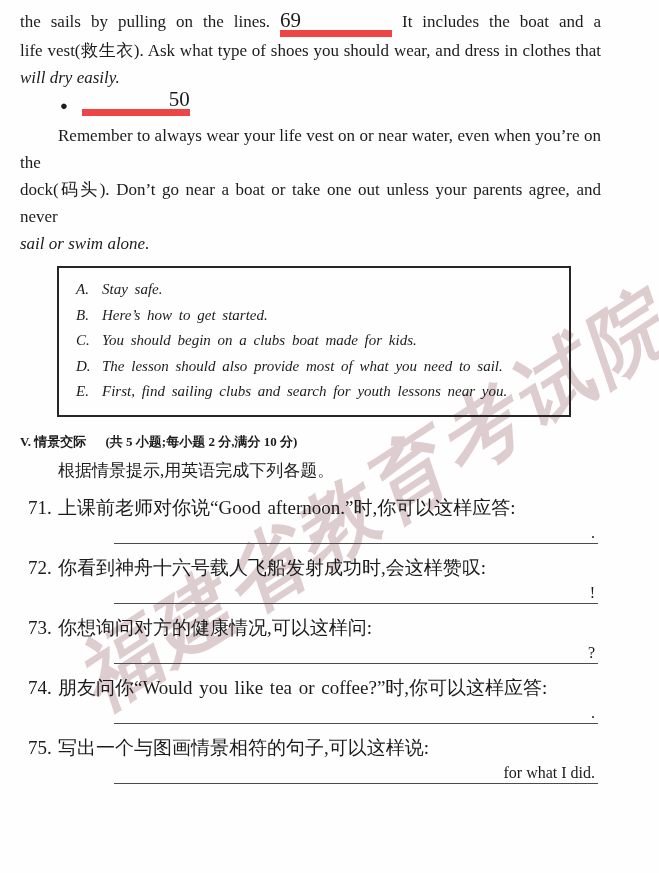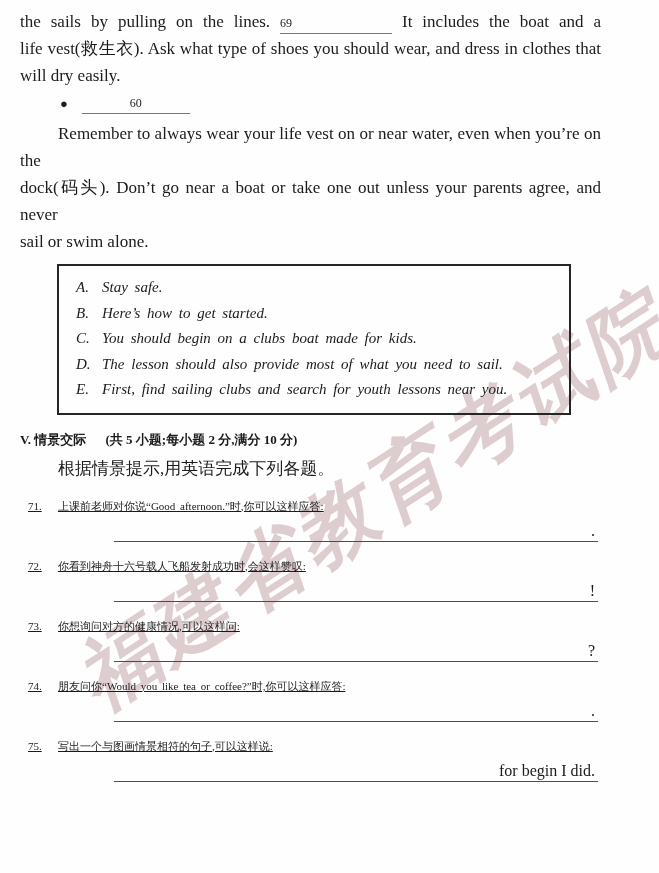--- a/index.html
+++ b/index.html
@@ -4,57 +4,57 @@
 <style>
   html,body{margin:0;padding:0;background:#fff;}
   .page{position:relative;width:659px;height:873px;background:#fefefe;overflow:hidden;
         font-family:"Liberation Serif","DejaVu Serif",serif;color:#1b1b1b;}
   .watermark{position:absolute;left:85px;top:635px;z-index:0;white-space:nowrap;
         font-size:80px;letter-spacing:6px;font-style:italic;font-weight:bold;
         color:rgba(178,138,144,0.42);transform:rotate(-33deg);transform-origin:0 50%;
         pointer-events:none;font-family:"DejaVu Serif",serif;}
   .content{position:absolute;left:0;top:0;width:659px;z-index:1;padding:8px 58px 0 20px;box-sizing:border-box;}
   .jline{font-size:17px;line-height:27px;text-align:justify;text-align-last:justify;}
-  .jline.last{text-align:left;text-align-last:left;}
-  .blank{display:inline-block;border-bottom:1px solid #ef4444;text-align:center;font-size:12px;}
+  .jline.last{text-align:left;text-align-last:left;font-style:italic;}
+  .blank{display:inline-block;border-bottom:7px solid #ef4444;text-align:right;font-size:21px;}
   .blank69{width:112px;line-height:20px;}
   .blank70{width:108px;line-height:20px;margin-left:14px;}
   .bullet-row{margin:3px 0 6px 40px;height:22px;display:flex;align-items:flex-end;}
   .bullet{font-size:13px;line-height:20px;}
   .para-indent{ text-indent:38px;}
   .options-box{margin:9px 0 0 37px;width:514px;border:2px solid #262626;box-sizing:border-box;
         padding:9px 6px 10px 17px;}
   .opt{font-size:15px;line-height:25.5px;word-spacing:3px;font-style:italic;}
   .opt .olabel{display:inline-block;width:26px;}
   .sec-head{margin-top:13px;font-weight:bold;font-size:13px;line-height:24px;}
   .sec-head .sec-meta{margin-left:16px;}
   .instr{margin:4px 0 0 38px;font-size:17px;line-height:26px;}
   .q-block{margin-top:11px;}
-  .q-row{display:flex;font-size:11px;line-height:26px;text-decoration:underline;}
+  .q-row{display:flex;font-size:19px;line-height:26px;}
   .qnum{width:30px;flex:none;margin-left:8px;}
   .qtext{word-spacing:2px;}
   .ans-line{margin:2px 3px 0 94px;height:20px;line-height:20px;border-bottom:1.5px solid #4c4c4c;
         text-align:right;font-size:16px;padding-right:3px;}
   .figures{display:flex;align-items:flex-end;margin-top:12px;padding-left:42px;}
 </style>
 </head>
 <body>
 
 <div class="page">
   <div class="watermark">福建省教育考试院</div>
 
   <div class="content">
 
     <div class="jline"><span>the sails by pulling on the lines.</span> <span class="blank blank69">69</span> <span>It includes the boat and a</span></div>
     <div class="jline">life vest(救生衣). Ask what type of shoes you should wear, and dress in clothes that</div>
     <div class="jline last">will dry easily.</div>
 
     <div class="bullet-row">
       <span class="bullet">●</span>
-      <span class="blank blank70">60</span>
+      <span class="blank blank70">50</span>
     </div>
 
     <div class="jline para-indent">Remember to always wear your life vest on or near water, even when you’re on the</div>
     <div class="jline">dock(码头). Don’t go near a boat or take one out unless your parents agree, and never</div>
     <div class="jline last">sail or swim alone.</div>
 
     <div class="options-box">
       <div class="opt"><span class="olabel">A.</span><span>Stay safe.</span></div>
       <div class="opt"><span class="olabel">B.</span><span>Here’s how to get started.</span></div>
       <div class="opt"><span class="olabel">C.</span><span>You should begin on a clubs boat made for kids.</span></div>
@@ -95,21 +95,21 @@
           <span class="qnum">74.</span>
           <span class="qtext">朋友问你“Would you like tea or coffee?”时,你可以这样应答:</span>
         </div>
       <div class="ans-line"><span>.</span></div>
     </div>
     <div class="q-block">
       <div class="q-row">
           <span class="qnum">75.</span>
           <span class="qtext">写出一个与图画情景相符的句子,可以这样说:</span>
         </div>
-      <div class="ans-line"><span>for begin I did.</span></div>
+      <div class="ans-line"><span>for what I did.</span></div>
     </div>
 
 
     <div class="figures">
 
       
 
       
 
       

